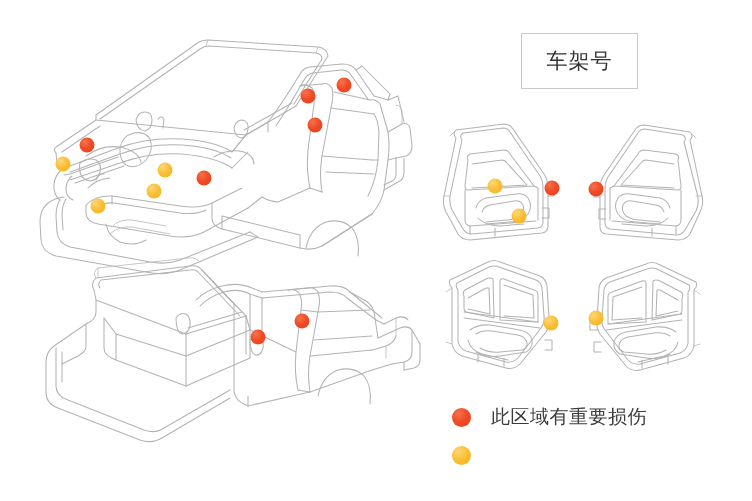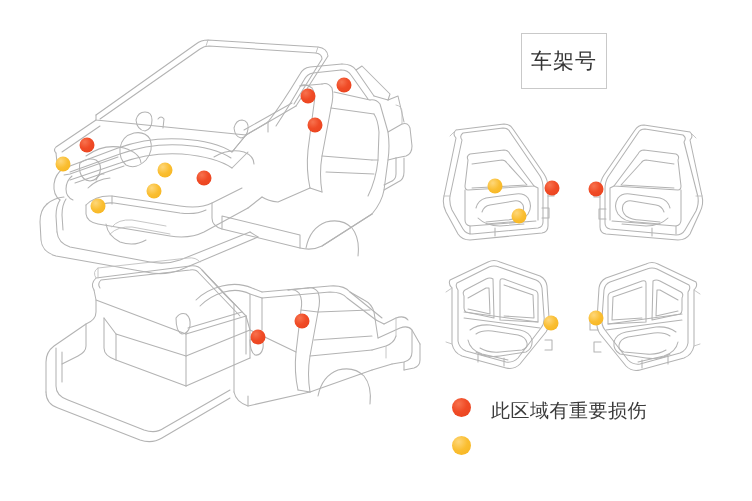--- a/index.html
+++ b/index.html
@@ -10,21 +10,21 @@
   .ln{fill:none;stroke:#b3b3b3;stroke-width:1.05;stroke-linejoin:round;stroke-linecap:round;}
   .ln-thin{fill:none;stroke:#bfbfbf;stroke-width:0.9;stroke-linejoin:round;stroke-linecap:round;}
   .dot{position:absolute;border-radius:50%;transform:translate(-50%,-50%);}
   .dot-red{background:radial-gradient(circle at 35% 30%,#f7724e 0%,#f04b26 45%,#e8411c 100%);}
   .dot-yel{background:radial-gradient(circle at 35% 30%,#fed77a 0%,#fabe31 48%,#f5b31d 100%);}
   #vin-box{position:absolute;box-sizing:border-box;border:1px solid #c9c9c9;background:#fff;
            display:flex;align-items:center;justify-content:center;}
   #vin-box .vin-text{font-size:21px;color:#333;letter-spacing:1px;
            font-family:"DejaVu Sans","Liberation Sans",sans-serif;}
   #legend{position:absolute;left:452px;top:398px;width:260px;}
-  .legend-row{display:flex;height:38px;}
+  .legend-row{display:flex;align-items:center;height:38px;}
   .legend-swatch{width:19px;height:19px;border-radius:50%;flex:0 0 auto;}
   .legend-label{margin-left:20px;font-size:19px;color:#3b3b3b;letter-spacing:.5px;
            font-family:"DejaVu Sans","Liberation Sans",sans-serif;}
 </style>
 </head>
 <body>
 
 <div id="stage">
 
   <svg class="svg-layer" viewBox="0 0 752 501">
@@ -291,21 +291,21 @@
       <path class="ln" d="M642,360 L642,368"></path>
 
       <path class="ln" d="M598,320 L590,320 L590,330 L598,330"></path>
       <path class="ln" d="M601,342 L594,342 L594,352 L601,352"></path>
       <path class="ln-thin" d="M694,290 L700,294"></path>
       <path class="ln-thin" d="M694,346 L700,344"></path>
     </g>
 
   </svg>
 
-  <div id="vin-box" style="left:521px;top:33px;width:86px;height:56px;">
+  <div id="vin-box" style="left:521px;top:33px;width:117px;height:56px;">
     <span class="vin-text">车架号</span>
   </div>
 
   <div id="markers">
       <div class="dot dot-red" title="body-front-open-hood" style="left: 87px; top: 145px; width: 15px; height: 15px;"></div>
       <div class="dot dot-yel" title="body-front-open-hood" style="left: 63px; top: 164px; width: 15px; height: 15px;"></div>
       <div class="dot dot-yel" title="body-front-open-hood" style="left: 98px; top: 206px; width: 15px; height: 15px;"></div>
       <div class="dot dot-yel" title="body-front-open-hood" style="left: 165px; top: 170px; width: 15px; height: 15px;"></div>
       <div class="dot dot-yel" title="body-front-open-hood" style="left: 154px; top: 191px; width: 15px; height: 15px;"></div>
       <div class="dot dot-red" title="body-front-open-hood" style="left: 204px; top: 178px; width: 15px; height: 15px;"></div>

